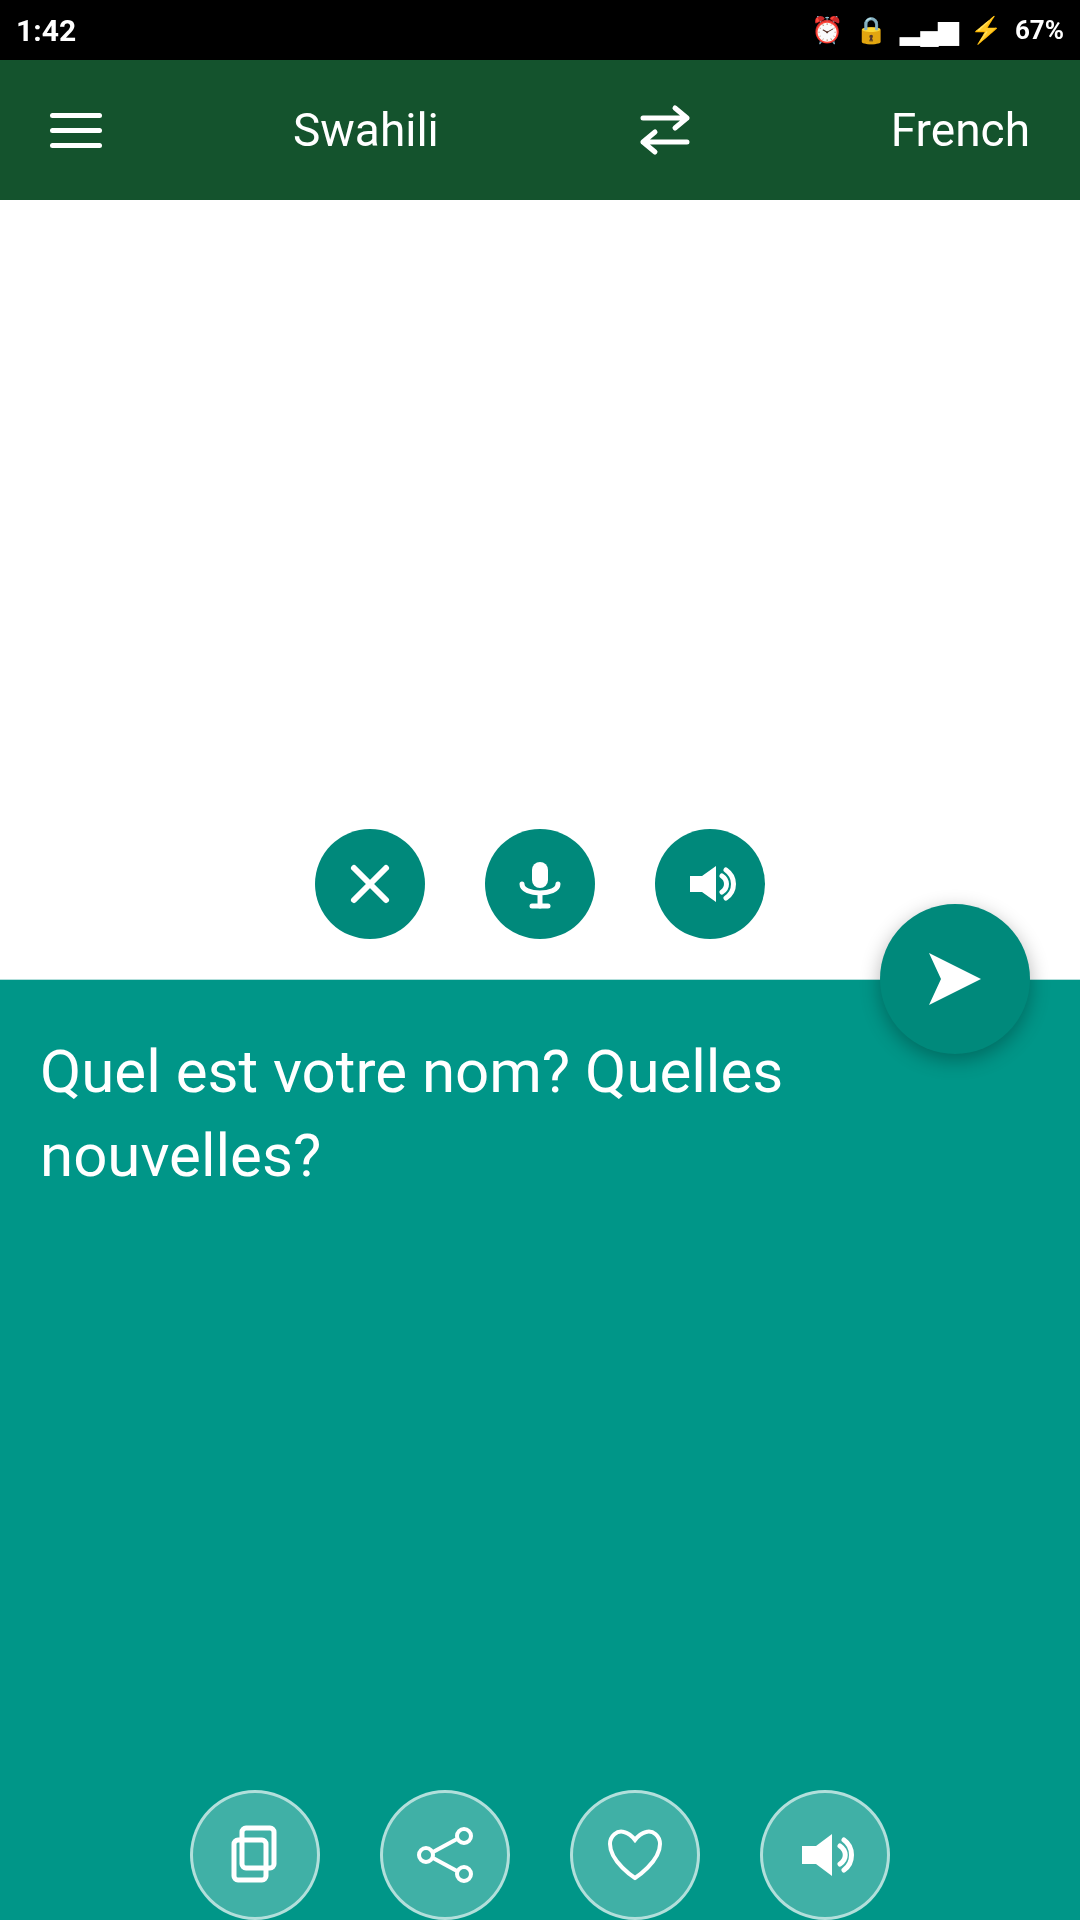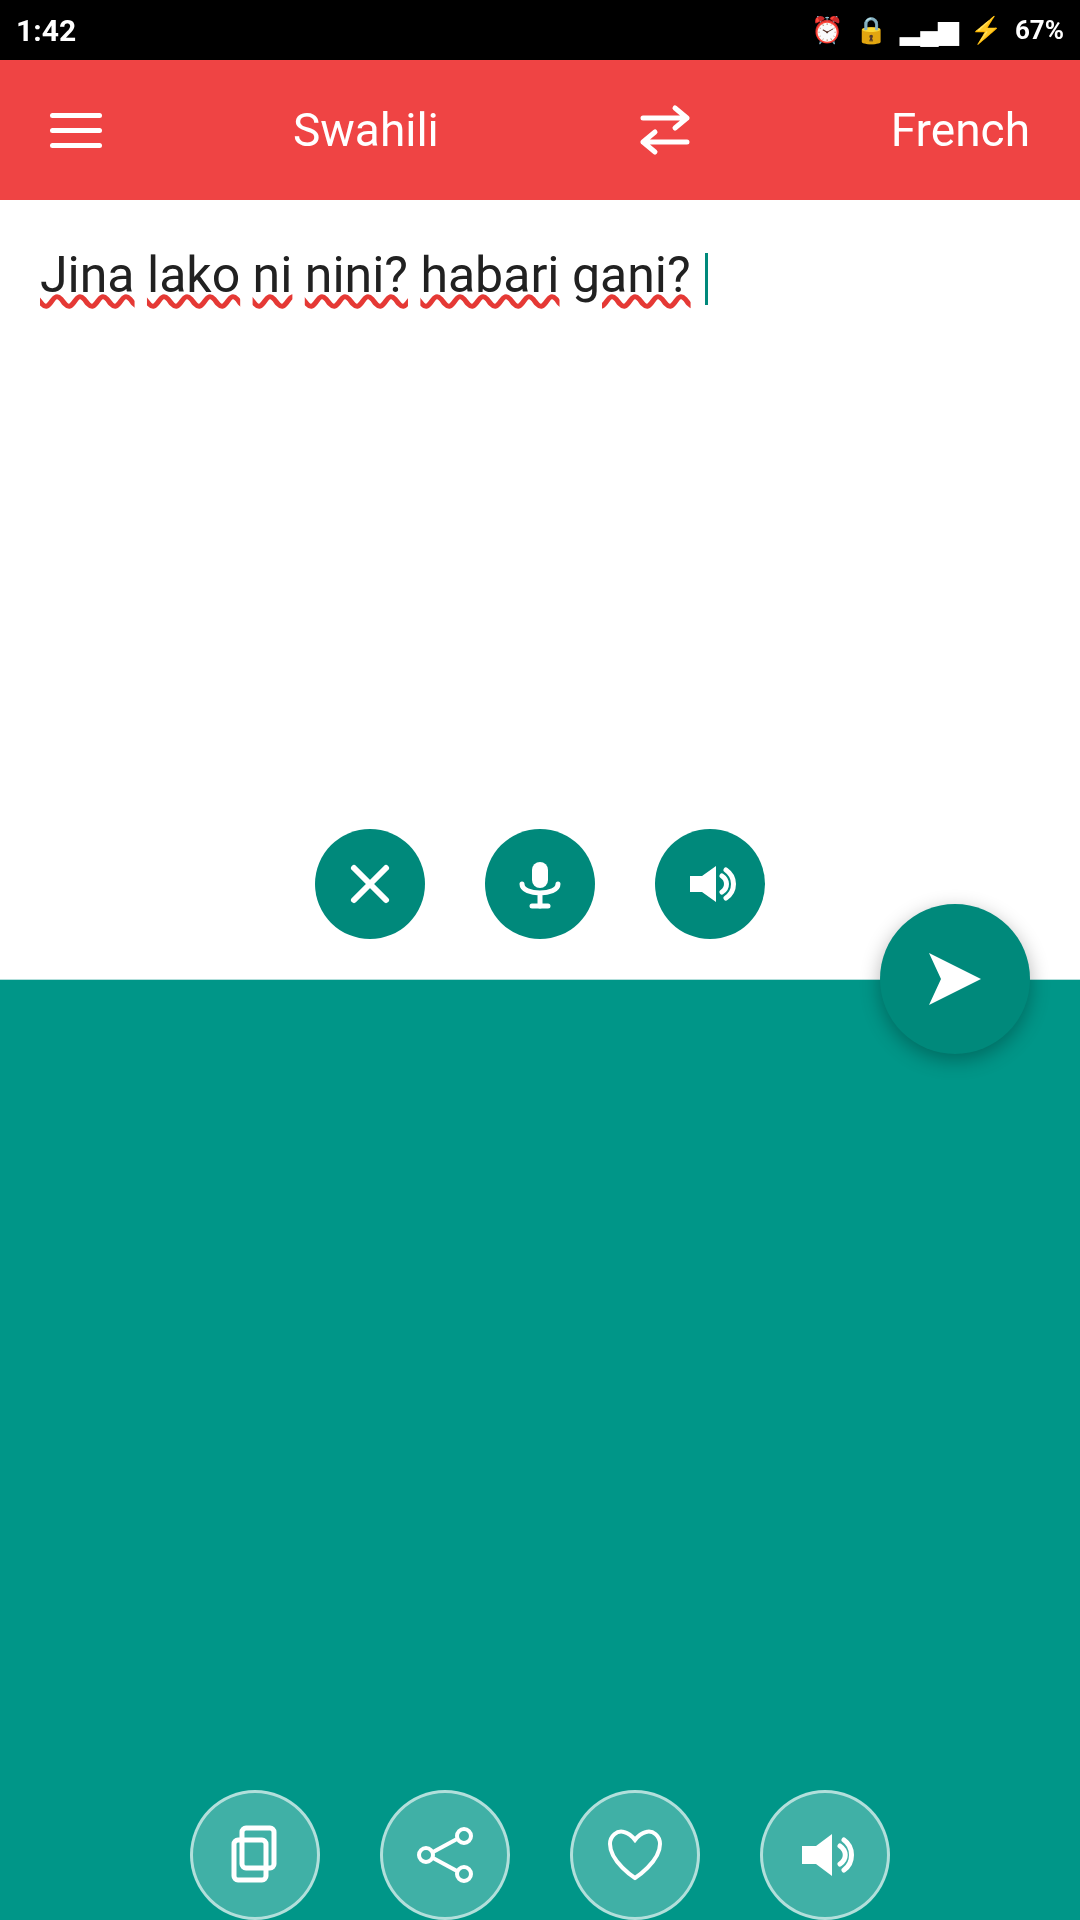--- a/index.html
+++ b/index.html
@@ -36,21 +36,21 @@
       display: flex;
       align-items: center;
       gap: 12px;
       font-size: 26px;
     }
 
     
     .toolbar {
       width: 100%;
       height: 140px;
-      background: #ef4444;
+      background: #14532d;
       display: flex;
       align-items: center;
       justify-content: space-between;
       padding: 0 50px;
     }
 
     .toolbar-menu-icon {
       display: flex;
       flex-direction: column;
       gap: 10px;
@@ -248,34 +248,20 @@
       <path d="M54 44 L10 44 M10 44 L22 34 M10 44 L22 54" stroke="white" stroke-width="5" stroke-linecap="round" stroke-linejoin="round"></path>
     </svg>
   </div>
 
   <span class="toolbar-lang">French</span>
 </div>
 
 <div class="main-content">
 
   <div class="source-panel">
-    <div class="source-text">
-      <span class="spell-error">Jina</span>
-      <span> </span>
-      <span class="spell-error">lako</span>
-      <span> </span>
-      <span class="spell-error">ni</span>
-      <span> </span>
-      <span class="spell-error">nini?</span>
-      <span> </span>
-      <span class="spell-error">habari</span>
-      <span> </span>
-      <span class="spell-error">gani?</span>
-      <span class="cursor"></span>
-    </div>
 
     <div class="source-actions">
       <button class="action-btn-round" title="Clear">
         <svg width="52" height="52" viewBox="0 0 52 52">
           <line x1="10" y1="10" x2="42" y2="42" stroke="white" stroke-width="6" stroke-linecap="round"></line>
           <line x1="42" y1="10" x2="10" y2="42" stroke="white" stroke-width="6" stroke-linecap="round"></line>
         </svg>
       </button>
 
       <button class="action-btn-round" title="Microphone">
@@ -297,20 +283,21 @@
     </div>
 
     <button class="translate-fab" title="Translate">
       <svg width="72" height="72" viewBox="0 0 72 72">
         <polygon points="10,10 62,36 10,62 22,36" fill="white"></polygon>
       </svg>
     </button>
   </div>
 
   <div class="translation-panel">
+    <div class="translation-text">Quel est votre nom? Quelles nouvelles?</div>
 
     <div class="translation-actions">
       <button class="translation-action-btn" title="Copy">
         <svg width="62" height="62" viewBox="0 0 62 62">
           <rect x="18" y="4" width="32" height="40" rx="4" stroke="white" stroke-width="5" fill="none"></rect>
           <rect x="10" y="16" width="32" height="40" rx="4" stroke="white" stroke-width="5" fill="none"></rect>
         </svg>
       </button>
 
       <button class="translation-action-btn" title="Share">

